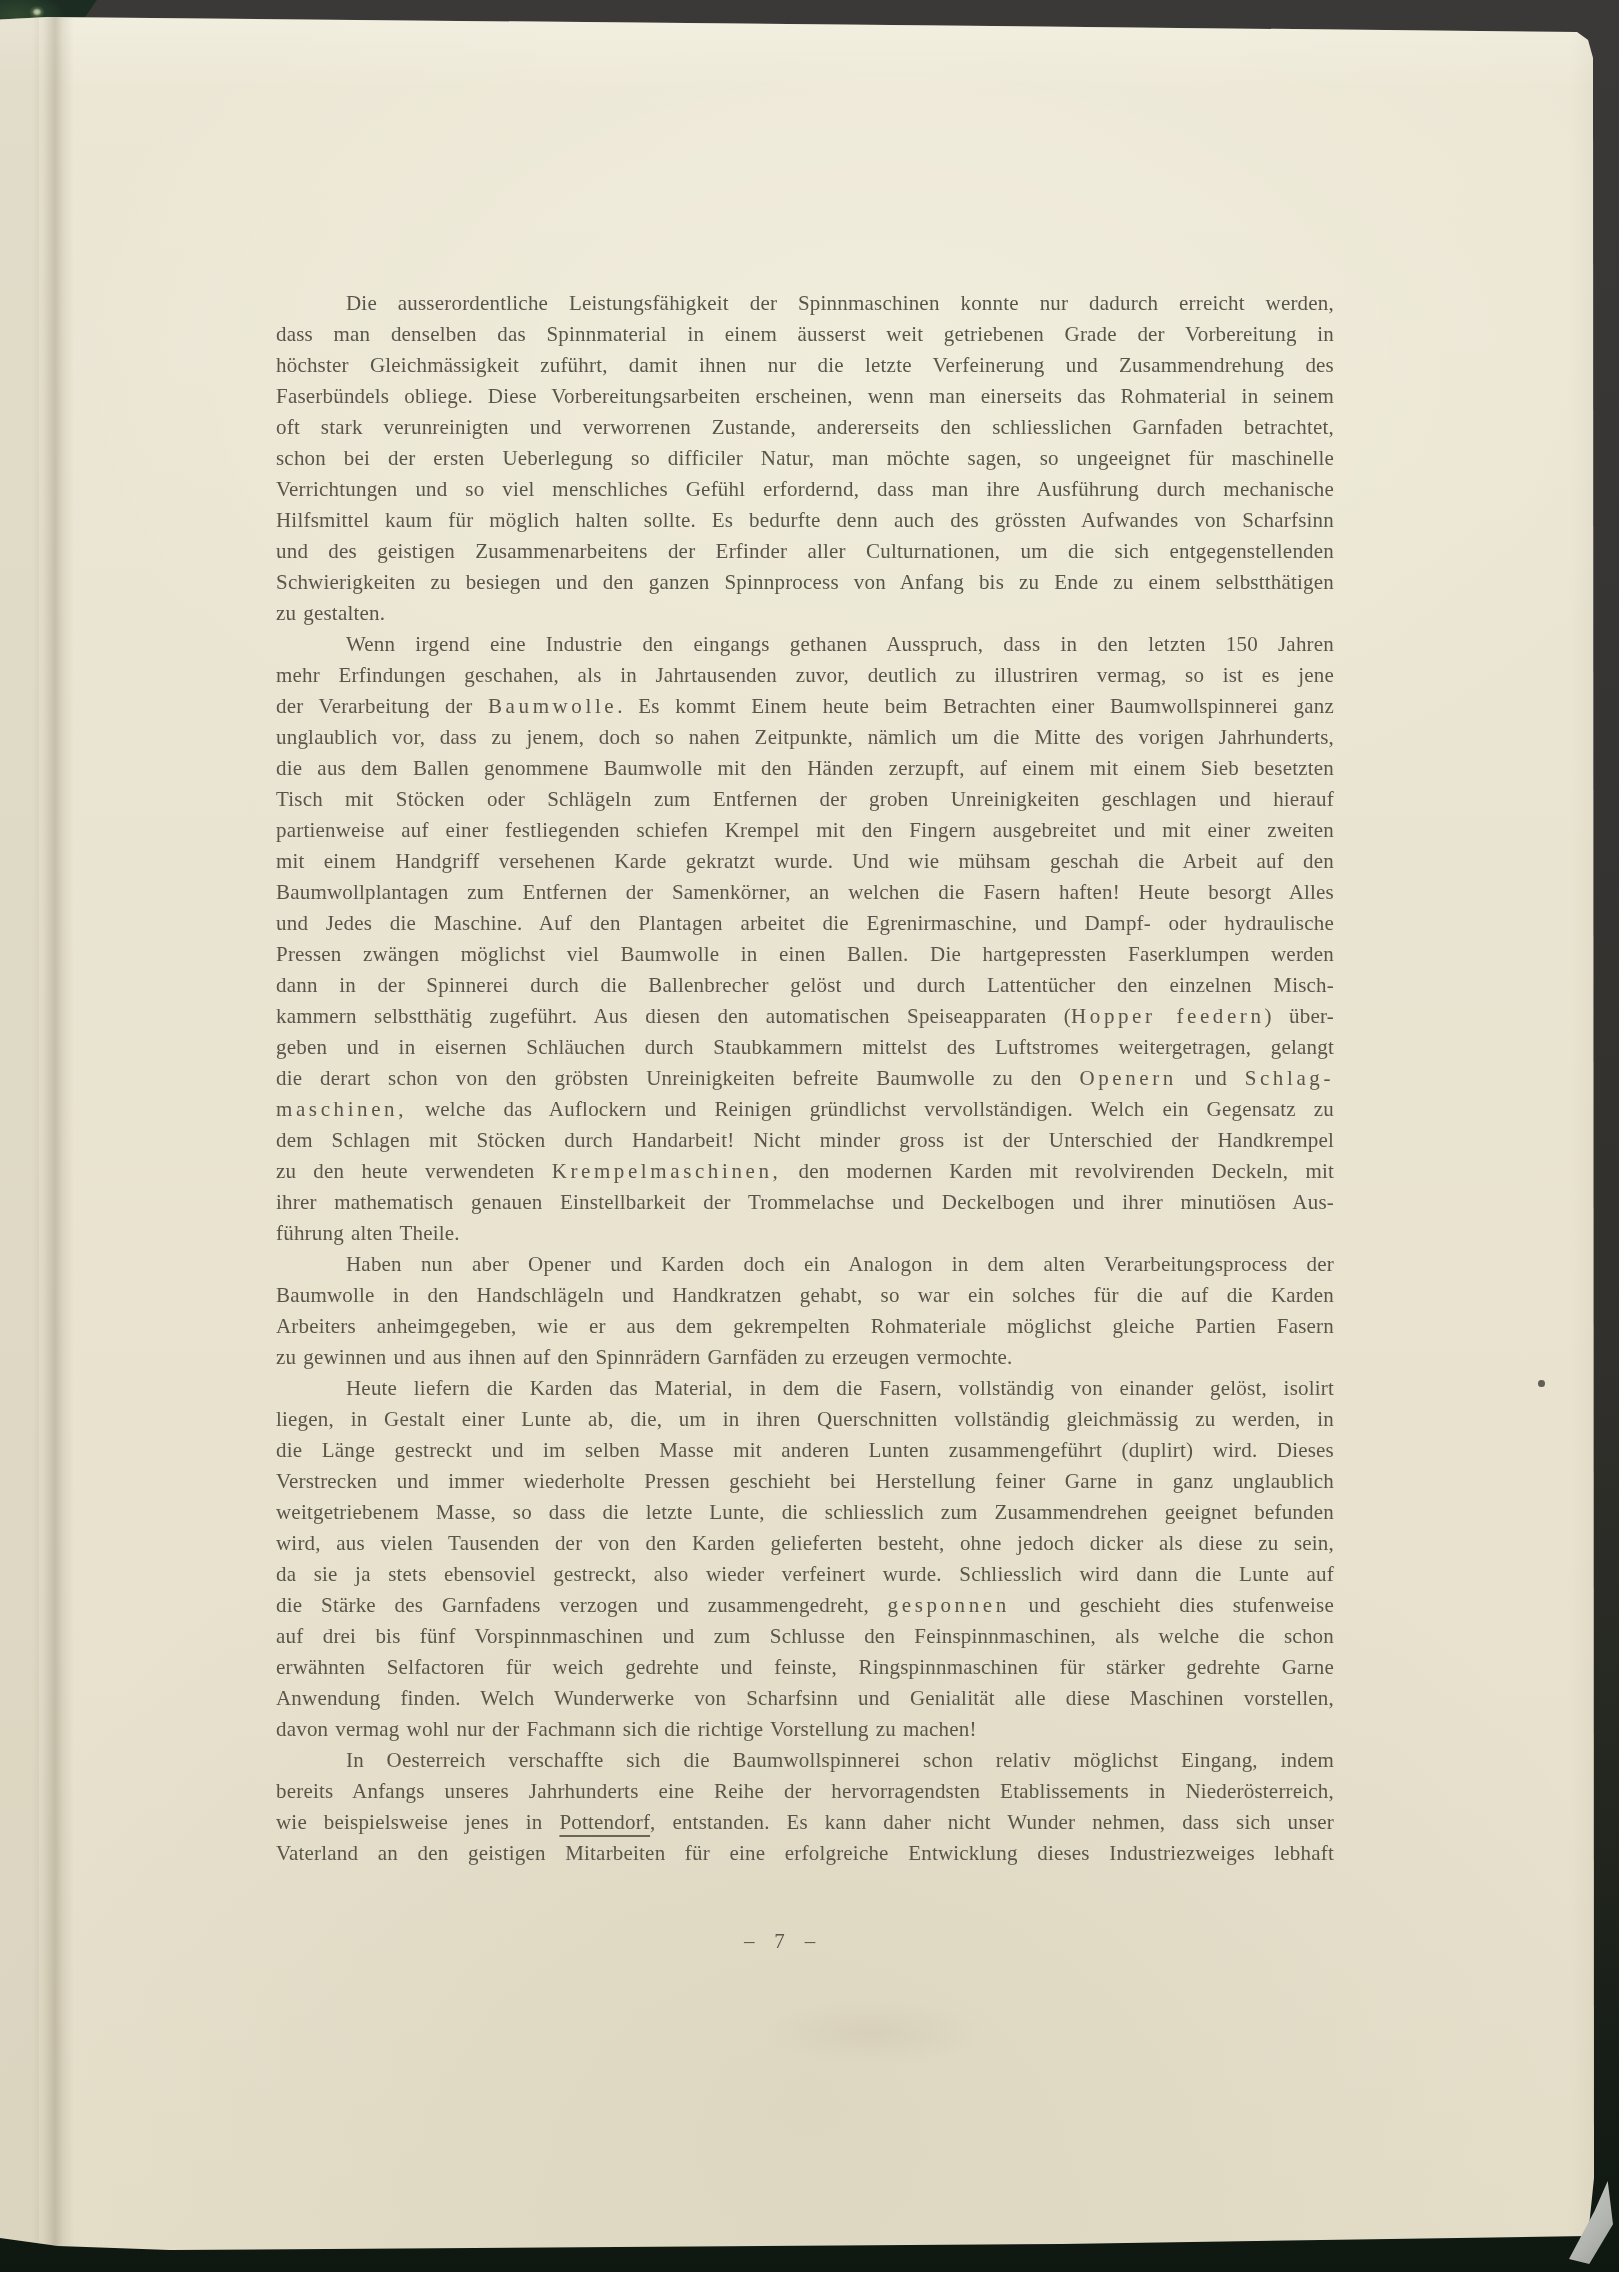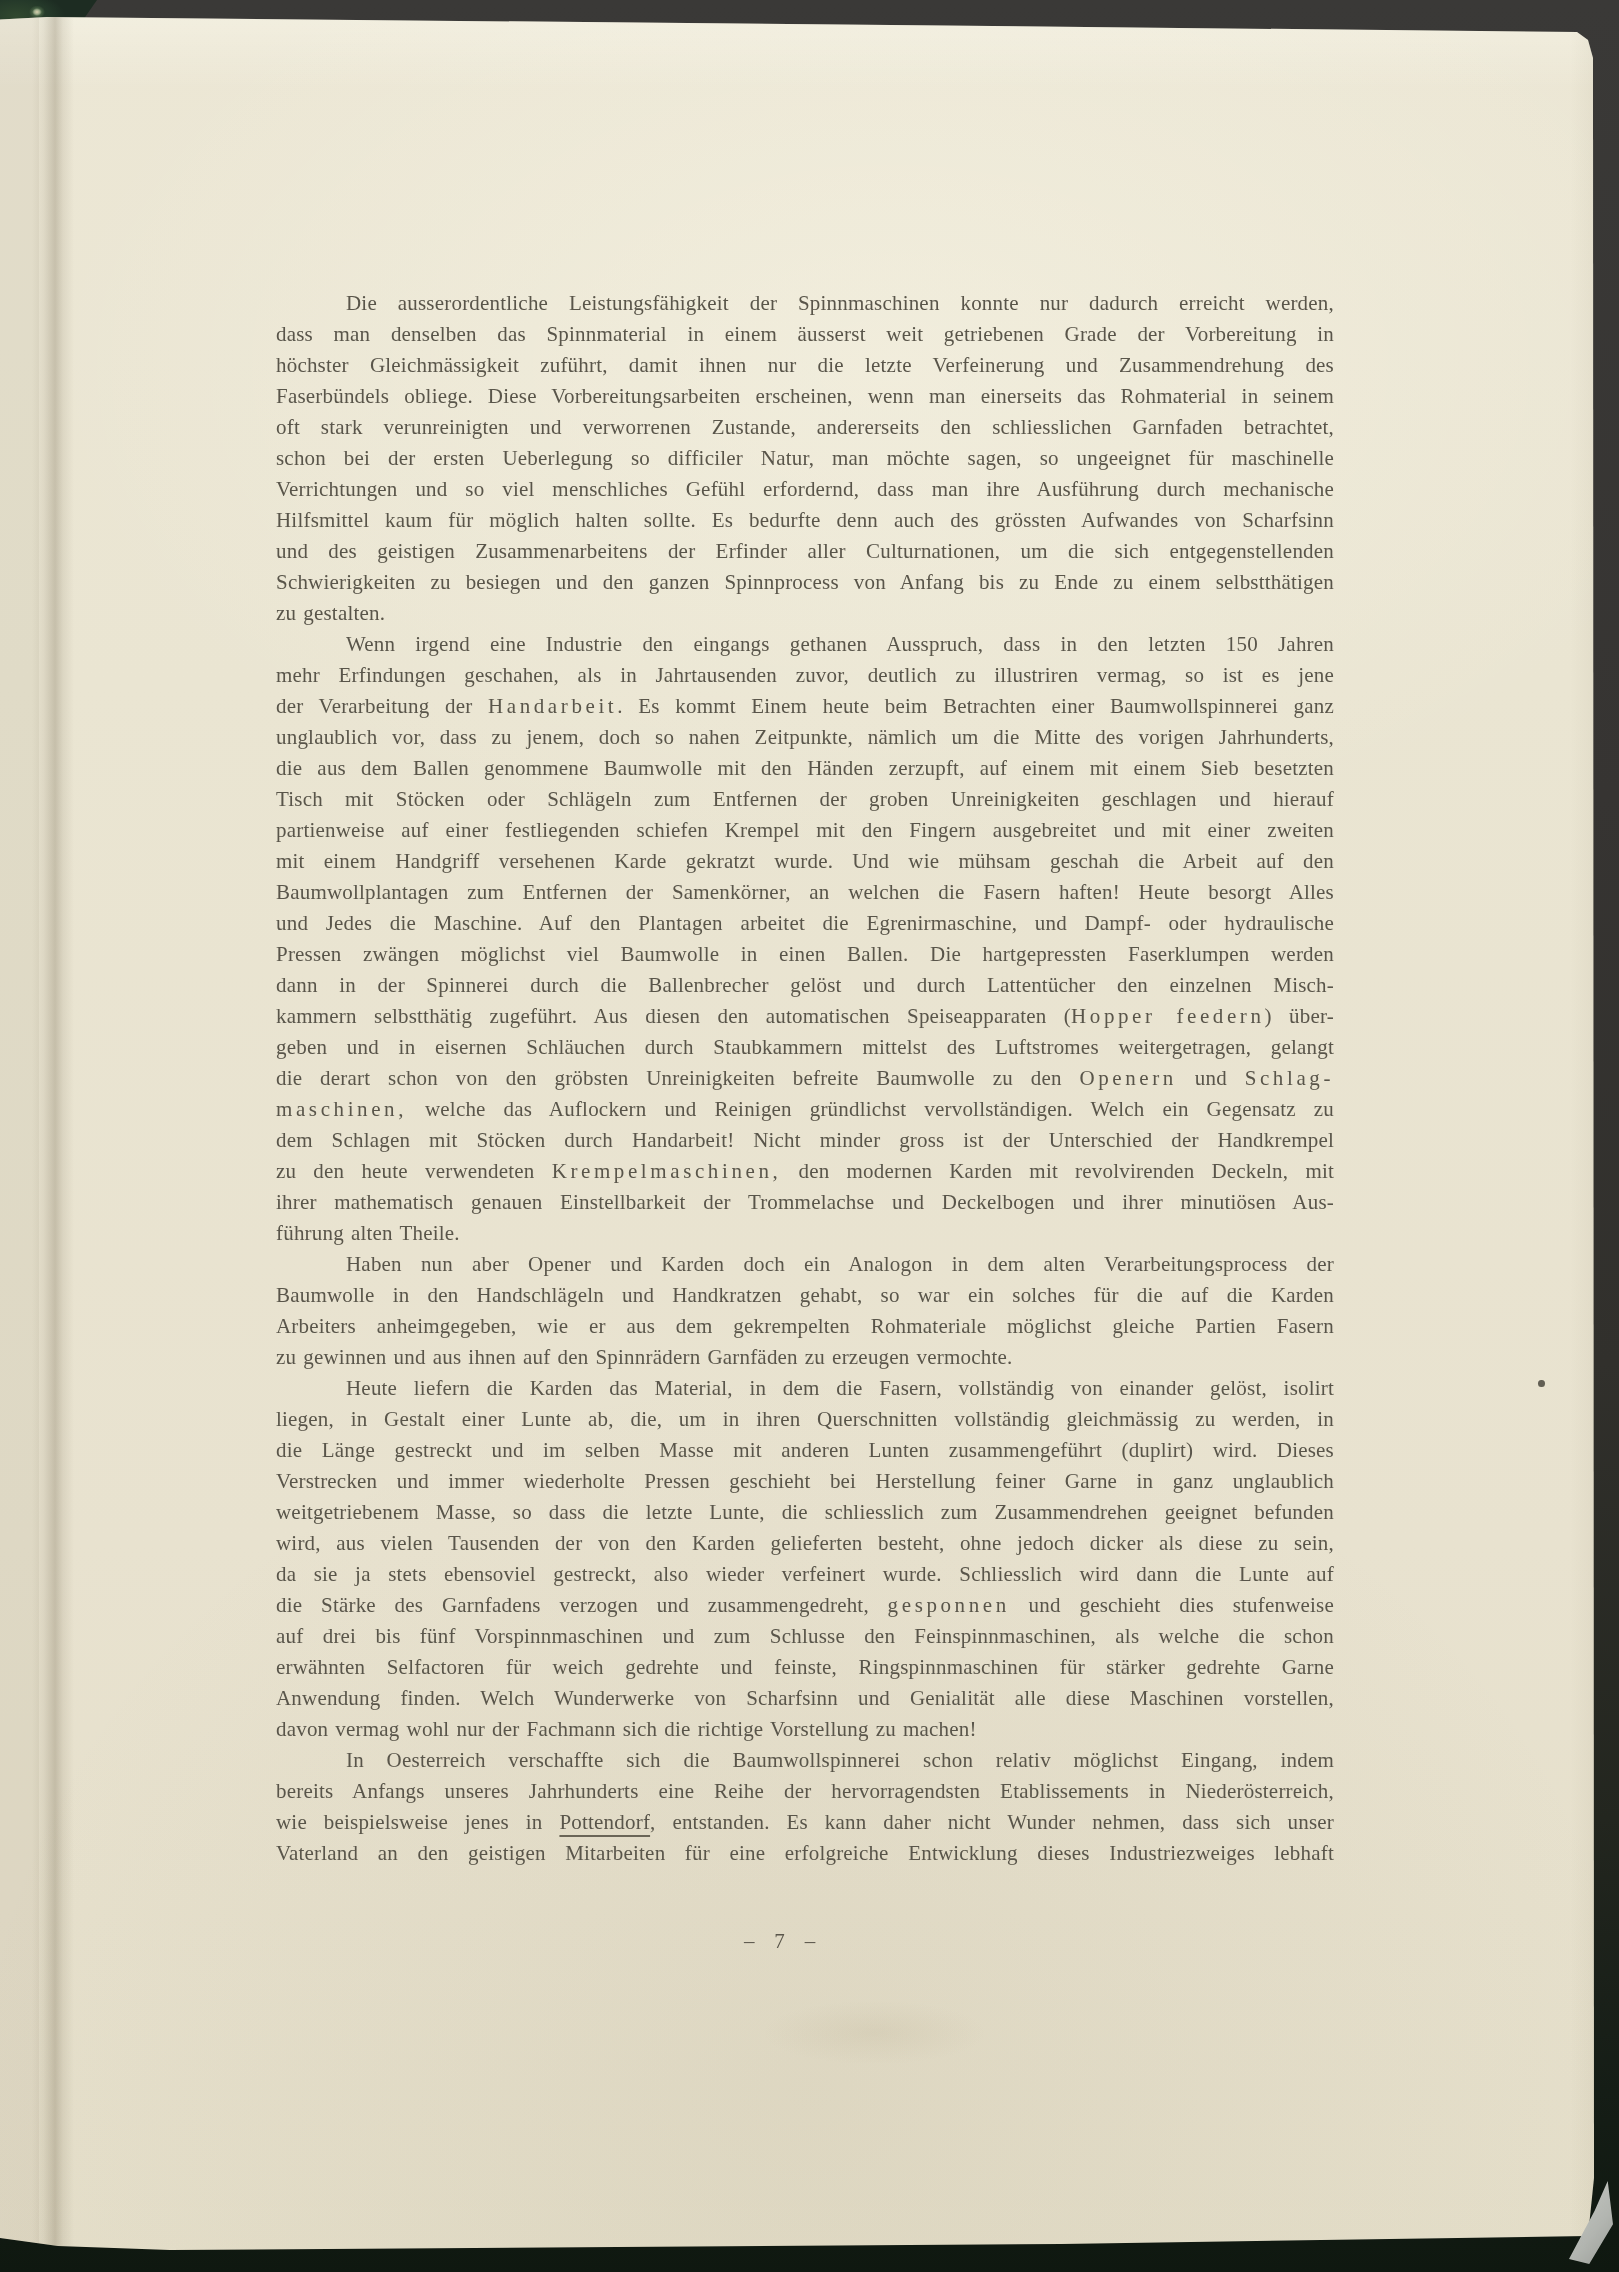--- a/index.html
+++ b/index.html
@@ -90,21 +90,21 @@
           <div class="line">schon bei der ersten Ueberlegung so difficiler Natur, man möchte sagen, so ungeeignet für maschinelle</div>
           <div class="line">Verrichtungen und so viel menschliches Gefühl erfordernd, dass man ihre Ausführung durch mechanische</div>
           <div class="line">Hilfsmittel kaum für möglich halten sollte. Es bedurfte denn auch des grössten Aufwandes von Scharfsinn</div>
           <div class="line">und des geistigen Zusammenarbeitens der Erfinder aller Culturnationen, um die sich entgegenstellenden</div>
           <div class="line">Schwierigkeiten zu besiegen und den ganzen Spinnprocess von Anfang bis zu Ende zu einem selbstthätigen</div>
           <div class="line end">zu gestalten.</div>
         </div>
         <div>
           <div class="line first">Wenn irgend eine Industrie den eingangs gethanen Ausspruch, dass in den letzten 150 Jahren</div>
           <div class="line">mehr Erfindungen geschahen, als in Jahrtausenden zuvor, deutlich zu illustriren vermag, so ist es jene</div>
-          <div class="line">der Verarbeitung der <span class="sperr">Handarbeit</span>. Es kommt Einem heute beim Betrachten einer Baumwollspinnerei ganz</div>
+          <div class="line">der Verarbeitung der <span class="sperr">Baumwolle</span>. Es kommt Einem heute beim Betrachten einer Baumwollspinnerei ganz</div>
           <div class="line">unglaublich vor, dass zu jenem, doch so nahen Zeitpunkte, nämlich um die Mitte des vorigen Jahrhunderts,</div>
           <div class="line">die aus dem Ballen genommene Baumwolle mit den Händen zerzupft, auf einem mit einem Sieb besetzten</div>
           <div class="line">Tisch mit Stöcken oder Schlägeln zum Entfernen der groben Unreinigkeiten geschlagen und hierauf</div>
           <div class="line">partienweise auf einer festliegenden schiefen Krempel mit den Fingern ausgebreitet und mit einer zweiten</div>
           <div class="line">mit einem Handgriff versehenen Karde gekratzt wurde. Und wie mühsam geschah die Arbeit auf den</div>
           <div class="line">Baumwollplantagen zum Entfernen der Samenkörner, an welchen die Fasern haften! Heute besorgt Alles</div>
           <div class="line">und Jedes die Maschine. Auf den Plantagen arbeitet die Egrenirmaschine, und Dampf- oder hydraulische</div>
           <div class="line">Pressen zwängen möglichst viel Baumwolle in einen Ballen. Die hartgepressten Faserklumpen werden</div>
           <div class="line">dann in der Spinnerei durch die Ballenbrecher gelöst und durch Lattentücher den einzelnen Misch-</div>
           <div class="line">kammern selbstthätig zugeführt. Aus diesen den automatischen Speiseapparaten (<span class="sperr">Hopper feedern</span>) über-</div>

